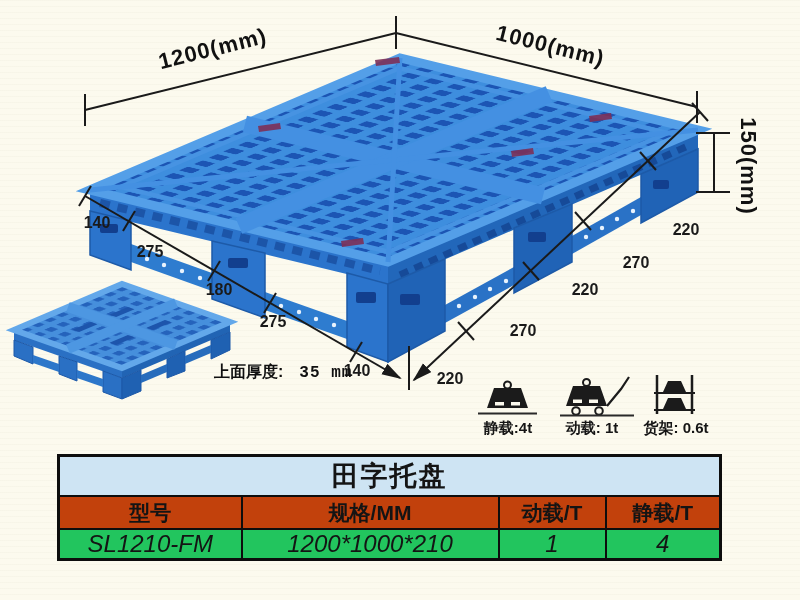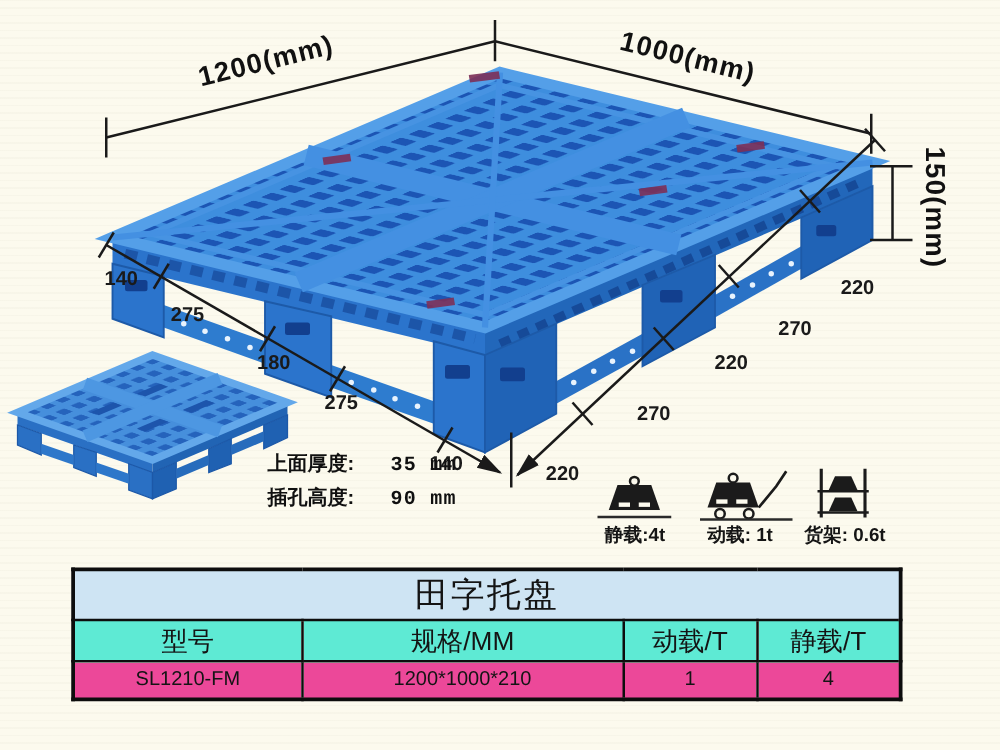--- a/index.html
+++ b/index.html
@@ -16,35 +16,35 @@
   }
   .scene{position:absolute;left:0;top:0;}
   .dim-text{fill:#1a1a1a;font-size:16px;font-weight:bold;}
   .dim-big{fill:#111;font-size:22px;font-weight:bold;letter-spacing:1px;}
   .icon-label{fill:#151515;font-size:15px;font-weight:bold;}
   
   .notes{
     position:absolute;left:214px;top:358px;width:190px;
     font-size:16px;font-weight:bold;color:#101010;
   }
-  .note-row{display:flex;align-items:baseline;gap:29px;height:27px;line-height:27px;}
+  .note-row{display:flex;align-items:baseline;gap:16px;height:27px;line-height:27px;}
   .note-value{letter-spacing:1px;font-family:Liberation Mono, monospace;}
   
   .spec-table{
     position:absolute;left:57px;top:454px;width:665px;
     border:3px solid #0d0d0d;border-collapse:collapse;table-layout:fixed;
     background:#f7f6f0;color:#141414;
   }
   .spec-table td{
     border:2px solid #0d0d0d;text-align:center;vertical-align:middle;
     padding:0;overflow:hidden;white-space:nowrap;
   }
-  .row-title td{height:38px;background:#cee4f3;font-size:27px;font-weight:normal;letter-spacing:2px;}
-  .row-head td{height:31px;background:#5eead4;font-size:21px;font-weight:normal;}
-  .row-data td{height:28px;background:#ec4899;font-size:16px;}
+  .row-title td{height:38px;background:#cee4f3;font-size:27px;font-weight:bold;letter-spacing:2px;}
+  .row-head td{height:31px;background:#c2410c;font-size:21px;font-weight:bold;}
+  .row-data td{height:28px;background:#22c55e;font-size:24px;font-style:italic;}
 </style>
 </head>
 <body>
 
 <div class="stage">
 
   <svg class="scene" width="800" height="600" viewBox="0 0 800 600">
     <defs>
       <pattern id="meshMain" width="1" height="1" patternUnits="userSpaceOnUse" patternTransform="matrix(14.76,-6.29,22.9,5.54,90,190)">
         <rect x="0.17" y="0.2" width="0.6" height="0.55" rx="0.07" fill="#1c55b4"></rect>
@@ -232,24 +232,20 @@
         <line x1="654" y1="410" x2="695" y2="410" stroke="#1b1b1b" stroke-width="2"></line>
       </g>
       <text class="icon-label" x="676" y="433" text-anchor="middle">货架: 0.6t</text>
     </g>
   </svg>
 
   <div class="notes">
     <div class="note-row">
       <span>上面厚度:</span>
       <span class="note-value">35 mm</span>
-    </div>
-    <div class="note-row">
-      <span>插孔高度:</span>
-      <span class="note-value">90 mm</span>
     </div>
   </div>
 
   <table class="spec-table">
     <colgroup>
         <col style="width:183px">
         <col style="width:257px">
         <col style="width:107px">
         <col>
       </colgroup>

